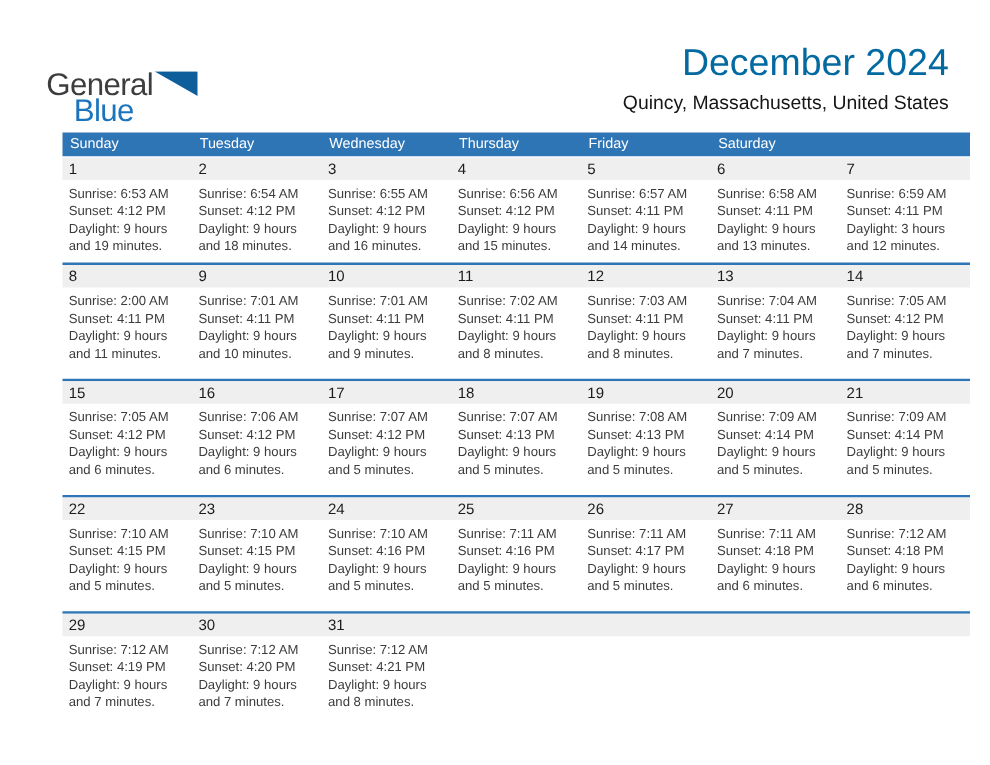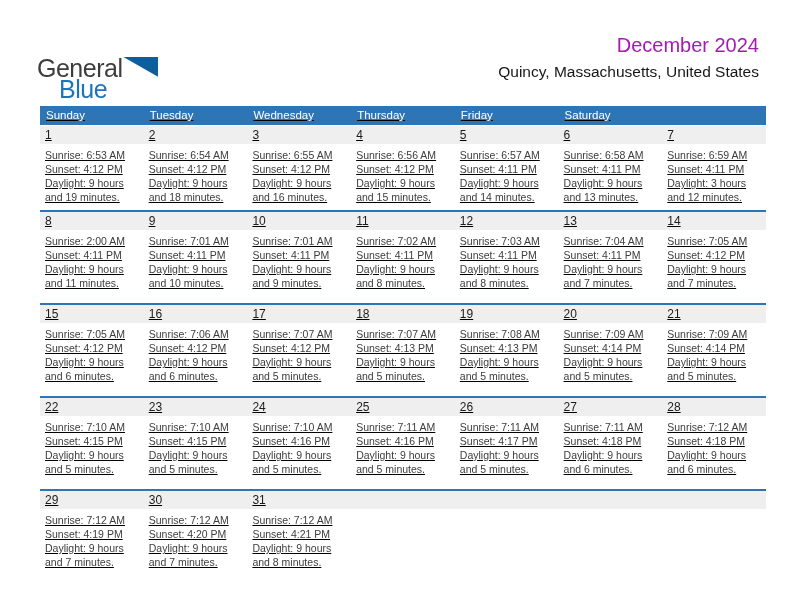--- a/index.html
+++ b/index.html
@@ -23,25 +23,25 @@
   .logo{position:absolute;left:37px;top:56px;line-height:1;}
   .logo-row{display:flex;align-items:flex-start;}
   .logo-general{font-size:25px;color:#3d3d3f;letter-spacing:-0.5px;}
   .logo-triangle{display:inline-block;width:35px;height:20px;margin-left:1px;margin-top:1px;
     background:var(--logo-triangle);
     clip-path:polygon(0 0,100% 0,100% 100%);}
   .logo-blue{display:block;font-size:25px;color:var(--logo-blue);letter-spacing:-0.5px;margin-left:22px;margin-top:-4px;}
 
   
   .title-block{position:absolute;right:33px;top:34px;text-align:right;}
-  .title{font-size:20px;font-weight:400;color:#a21caf;line-height:1.1;}
+  .title{font-size:30px;font-weight:400;color:#0369a1;line-height:1.1;}
   .subtitle{font-size:15.5px;font-weight:400;color:#161616;margin-top:7px;}
 
   
-  .calendar{position:absolute;left:40px;top:106px;width:726px;text-decoration:underline;}
+  .calendar{position:absolute;left:50px;top:106px;width:726px;}
   .dow-row{display:grid;grid-template-columns:repeat(7,1fr);background:var(--header-bar);height:19px;margin-bottom:1px;}
   .dow-cell{color:#ffffff;font-size:11.5px;line-height:19px;padding-left:6px;overflow:hidden;white-space:nowrap;}
 
   .week{height:91px;border-top:2px solid var(--week-divider);box-sizing:content-box;}
   .week:first-child{border-top:none;height:84px;}
 
   .num-band{display:grid;grid-template-columns:repeat(7,1fr);background:var(--band-gray);height:18px;}
   .num-cell{font-size:12px;line-height:18px;padding-left:5px;color:var(--text-dark);}
 
   .detail-row{display:grid;grid-template-columns:repeat(7,1fr);}

